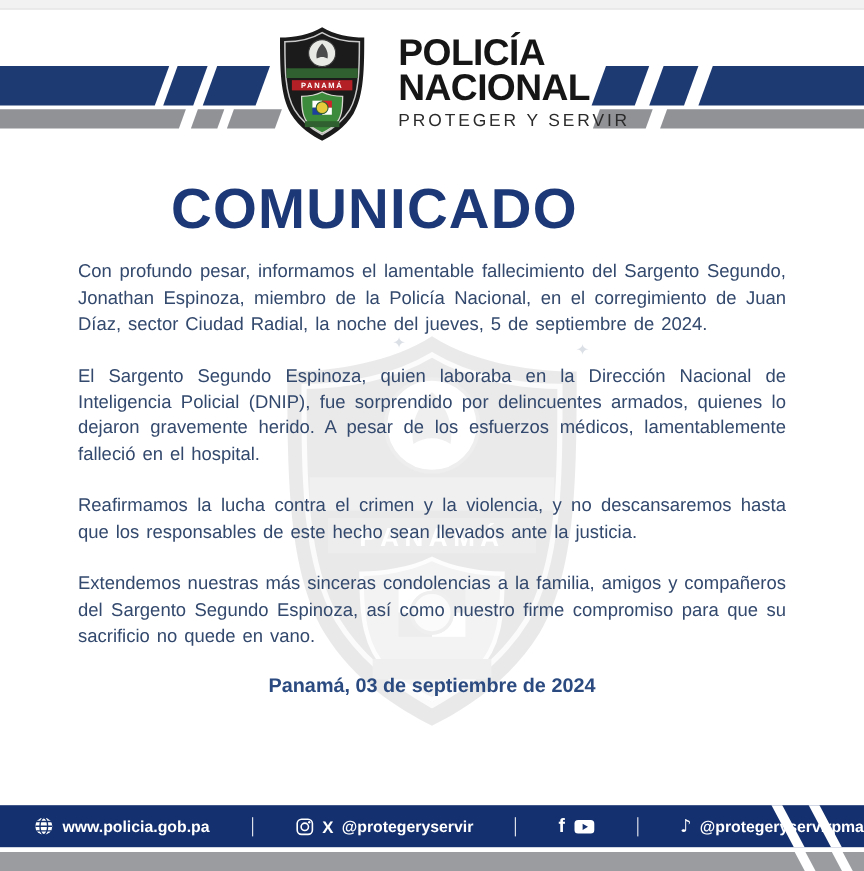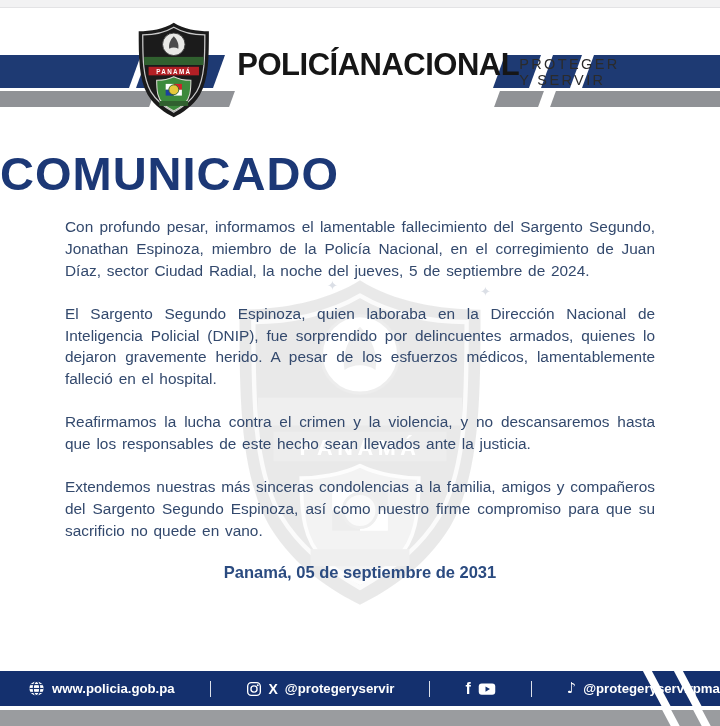--- a/index.html
+++ b/index.html
@@ -11,26 +11,26 @@
   .top-strip { position:absolute; top:0; left:0; width:720px; height:8px; background:#f2f2f3; border-bottom:1px solid #e3e3e5; }
 
   
   .header { position:absolute; top:8px; left:0; width:720px; height:142px; }
   .stripe { position:absolute; }
   .stripe.blue { top:47px; height:33px; background:#1e3a73; transform:skewX(-20deg); }
   .stripe.gray { top:83px; height:16px; background:#909296; transform:skewX(-20deg); }
 
   .brand { position:absolute; top:12px; left:50%; transform:translateX(-50%); margin-left:12px; display:flex; align-items:center; gap:14px; background:transparent; }
   .badge-wrap { width:99px; height:99px; flex:0 0 auto; }
-  .brand-text { display:flex; flex-direction:row; }
+  .brand-text { display:flex; flex-direction:column; }
   .brand-title { font-weight:900; font-size:31px; line-height:0.92; color:#161616; letter-spacing:-0.5px; }
   .brand-tagline { margin-top:5px; font-weight:500; font-size:14.5px; letter-spacing:2.4px; color:#2b2b2b; }
 
   
-  .doc-title { position:absolute; top:146px; left:0; width:624px; text-align:left;
+  .doc-title { position:absolute; top:146px; left:0; width:624px; text-align:center;
     font-weight:900; font-size:47px; letter-spacing:1px; color:#1c3876; }
 
   
   .body-area { position:absolute; top:216px; left:65px; width:590px; height:448px; overflow:hidden; }
   .watermark { position:absolute; top:55px; left:50%; transform:translateX(-50%); width:310px; height:340px; opacity:0.09; filter:grayscale(1) brightness(1.1); pointer-events:none; }
   .wm-star { position:absolute; color:#9aa4b8; opacity:0.35; font-size:13px; }
   .wm-star.s1 { top:62px; left:262px; }
   .wm-star.s2 { top:68px; left:415px; }
   .body-area p { position:relative; color:#33496d; font-weight:400; font-size:15.4px; line-height:1.42;
     text-align:justify; word-spacing:1.5px; margin-bottom:21px; }
@@ -114,21 +114,21 @@
     <svg class="watermark" viewBox="0 0 100 110" preserveAspectRatio="xMidYMid meet">
         <use href="#badge-sym"></use>
       </svg>
     <span class="wm-star s1">✦</span>
     <span class="wm-star s2">✦</span>
 
     <p>Con profundo pesar,  informamos el lamentable fallecimiento del Sargento Segundo, Jonathan Espinoza, miembro  de la Policía Nacional, en el corregimiento de Juan Díaz, sector  Ciudad Radial,  la noche del jueves, 5 de septiembre de 2024.</p>
     <p>El Sargento Segundo Espinoza,  quien laboraba en la Dirección Nacional de Inteligencia Policial (DNIP), fue sorprendido por delincuentes armados, quienes lo dejaron gravemente herido. A pesar de los esfuerzos médicos, lamentablemente falleció en el hospital.</p>
     <p>Reafirmamos la lucha contra el crimen y la violencia, y no descansaremos hasta que los responsables de este  hecho sean llevados ante la justicia.</p>
     <p>Extendemos nuestras más sinceras condolencias a la familia, amigos y compañeros del Sargento Segundo Espinoza, así como nuestro firme compromiso para que su sacrificio no quede en vano.</p>
-    <div class="dateline">Panamá, 05 de septiembre de 2031</div>
+    <div class="dateline">Panamá, 03 de septiembre de 2024</div>
   </main>
 
   <footer class="footer">
     <div class="footer-blue">
       <span class="grp">
         <svg class="icon-svg" width="17" height="17" viewBox="0 0 24 24">
           <circle cx="12" cy="12" r="10" fill="#ffffff"></circle>
           <g stroke="#14306e" stroke-width="1.6" fill="none">
             <ellipse cx="12" cy="12" rx="4.5" ry="10"></ellipse>
             <line x1="2" y1="12" x2="22" y2="12"></line>

